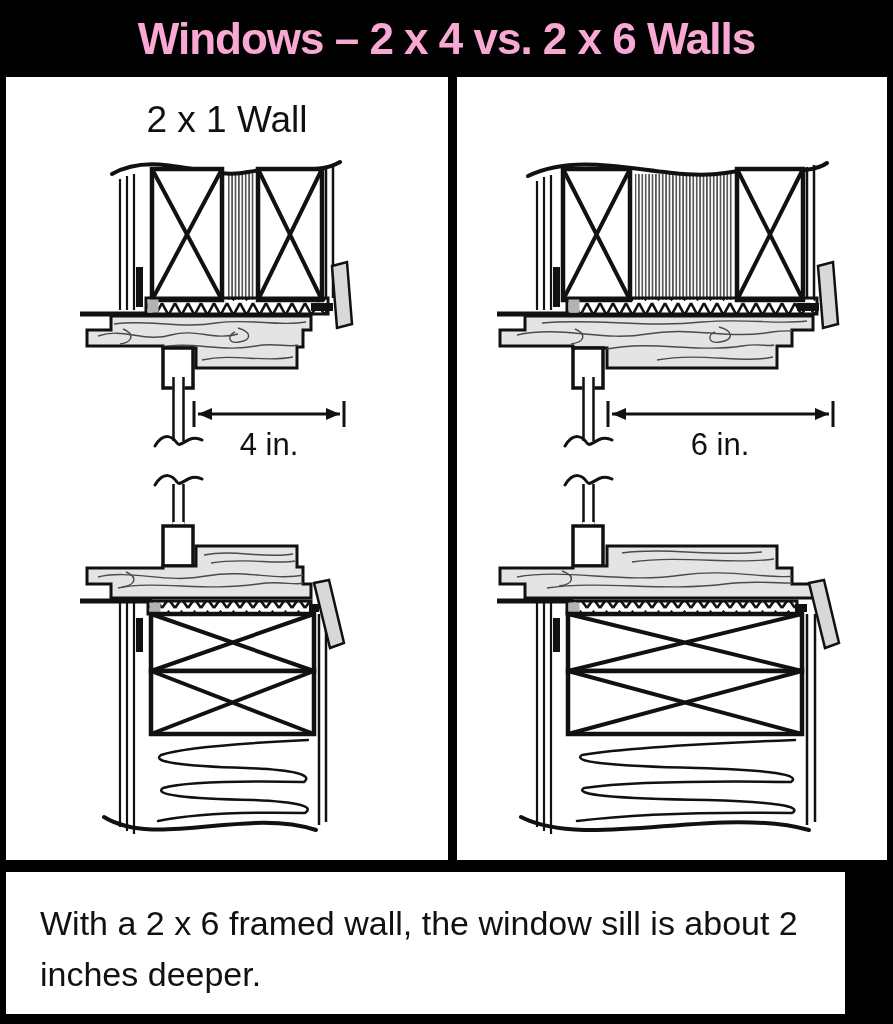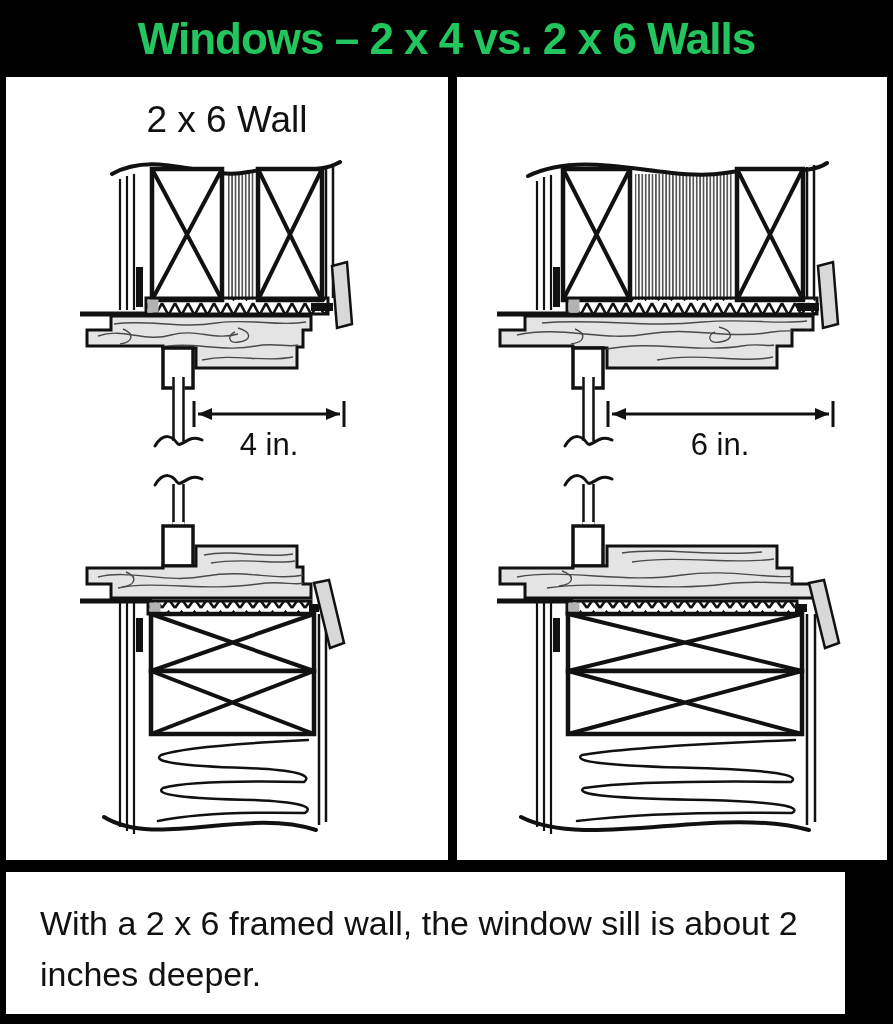--- a/index.html
+++ b/index.html
@@ -1,20 +1,20 @@
 <!DOCTYPE html>
 <html><head>
 <meta charset="utf-8">
 <style>
   html,body{margin:0;padding:0;background:#000;}
   #page{position:relative;width:893px;height:1024px;background:#000;overflow:hidden;
         font-family:"Liberation Sans",sans-serif;}
   .title-bar{position:absolute;left:0;top:0;width:893px;height:77px;background:#000;
              display:flex;align-items:center;justify-content:center;}
-  .title-bar h1{margin:0;color:#22c55e;font-size:44px;font-weight:bold;letter-spacing:-1px;
+  .title-bar h1{margin:0;color:#f9a8d4;font-size:44px;font-weight:bold;letter-spacing:-1px;
                 font-family:"Liberation Sans",sans-serif;}
   .panel{position:absolute;top:77px;height:783px;background:#fff;}
   .panel-left{left:6px;width:442px;}
   .panel-right{left:457px;width:430px;}
   .panel-title{position:absolute;top:22px;left:0;width:100%;text-align:center;
                font-size:37px;color:#111;}
   svg.diagram{position:absolute;left:0;top:0;}
   .caption-box{position:absolute;left:6px;top:872px;width:839px;height:142px;background:#fff;}
   .caption-box p{margin:0;padding:26px 20px 0 34px;font-size:34px;line-height:1.5;color:#111;
                  white-space:pre-line;}
@@ -147,21 +147,21 @@
         <g>
           <path class="ln" d="M313,537 V748" stroke-width="2.5"></path>
           <path class="ln" d="M320,537 V745" stroke-width="2.5"></path>
         </g>
         <rect x="303" y="527" width="10" height="8" fill="#111"></rect>
         <polygon class="trim" points="308,506 323,503 338,566 324,571"></polygon>
         <path class="ln" d="M302,663 Q180,669 155,678 Q140,688 240,691 Q312,694 298,705 Q185,703 157,711 Q142,721 248,723 Q314,726 299,736 Q200,734 152,744" stroke-width="2.5" stroke-linecap="round"></path>
         <path class="ln" d="M98,740 C150,772 240,730 310,753" stroke-width="4" stroke-linecap="round"></path>
       </g>
     </svg>
-    <div class="panel-title">2 x 6 Wall</div>
+    <div class="panel-title">2 x 1 Wall</div>
   </section>
 
   <section class="panel panel-right">
     <svg class="diagram" width="430" height="783" viewBox="0 0 430 783">
       <defs>
         <pattern id="vhR" patternUnits="userSpaceOnUse" width="3.4" height="10">
           <path d="M1.7,0 V10" stroke="#111" stroke-width="1.2"></path>
         </pattern>
         <pattern id="sdR" patternUnits="userSpaceOnUse" width="13" height="16">
           <path d="M0,2 L6.5,14 L13,2" fill="none" stroke="#111" stroke-width="2.6"></path>

